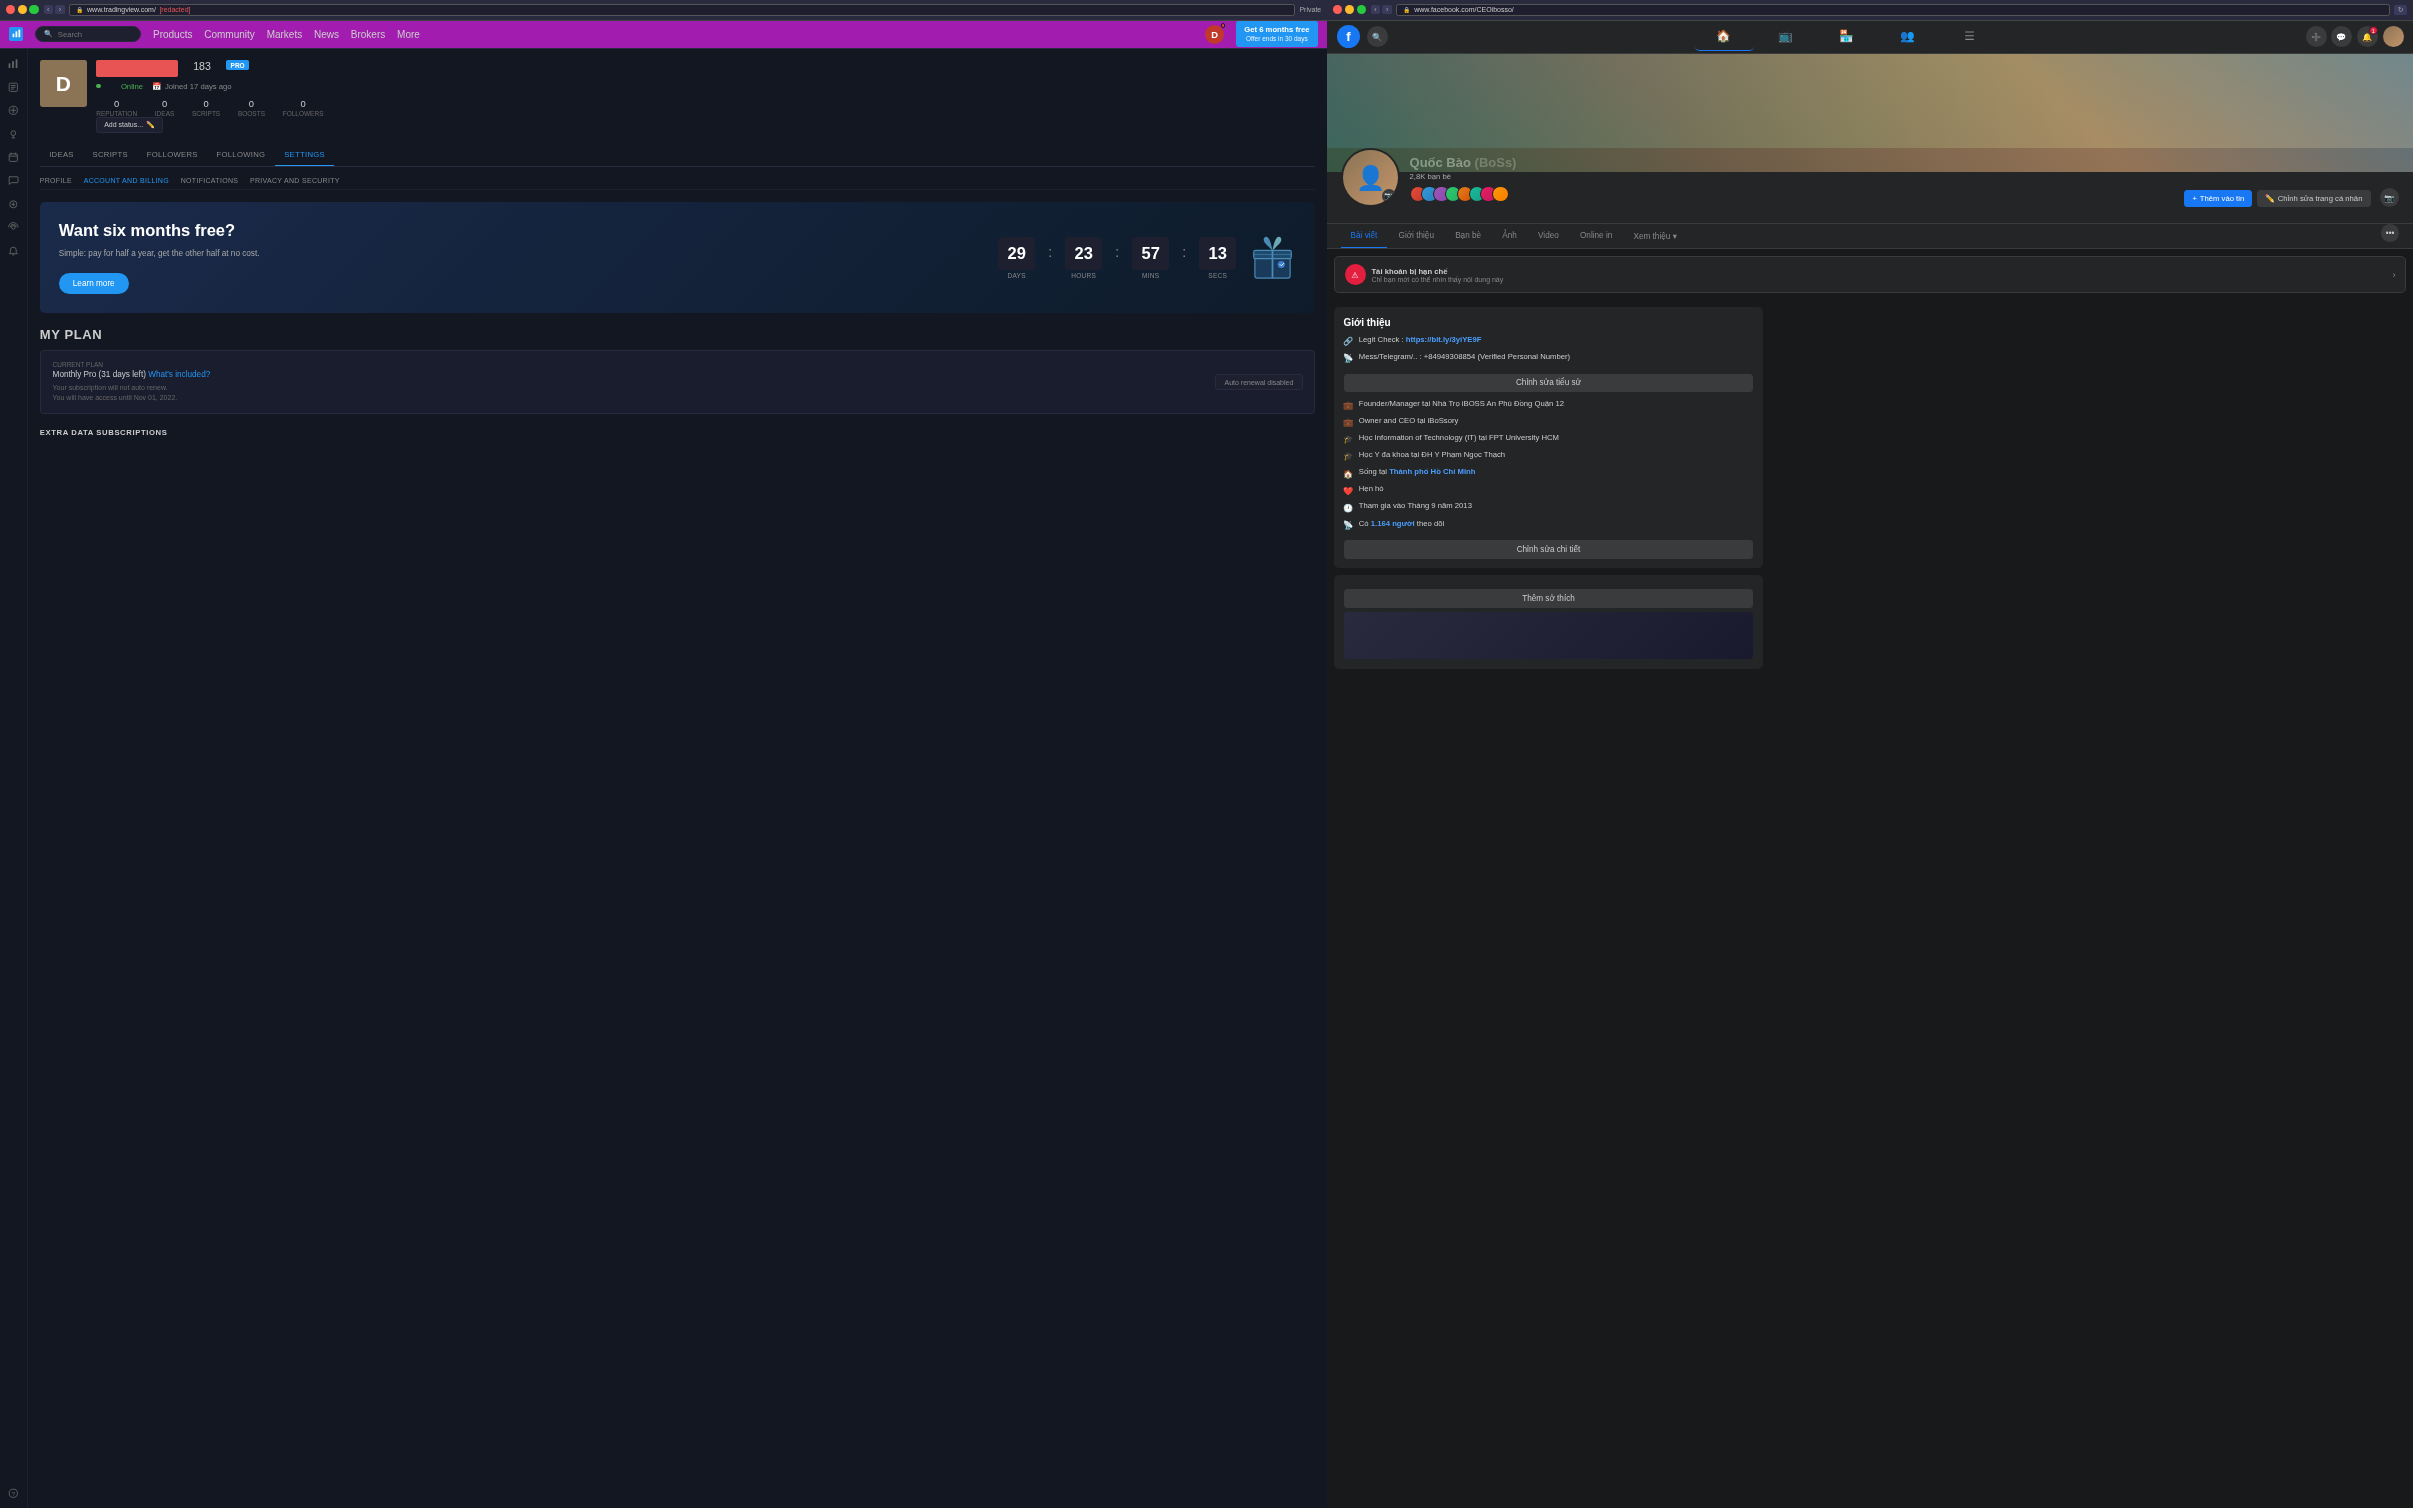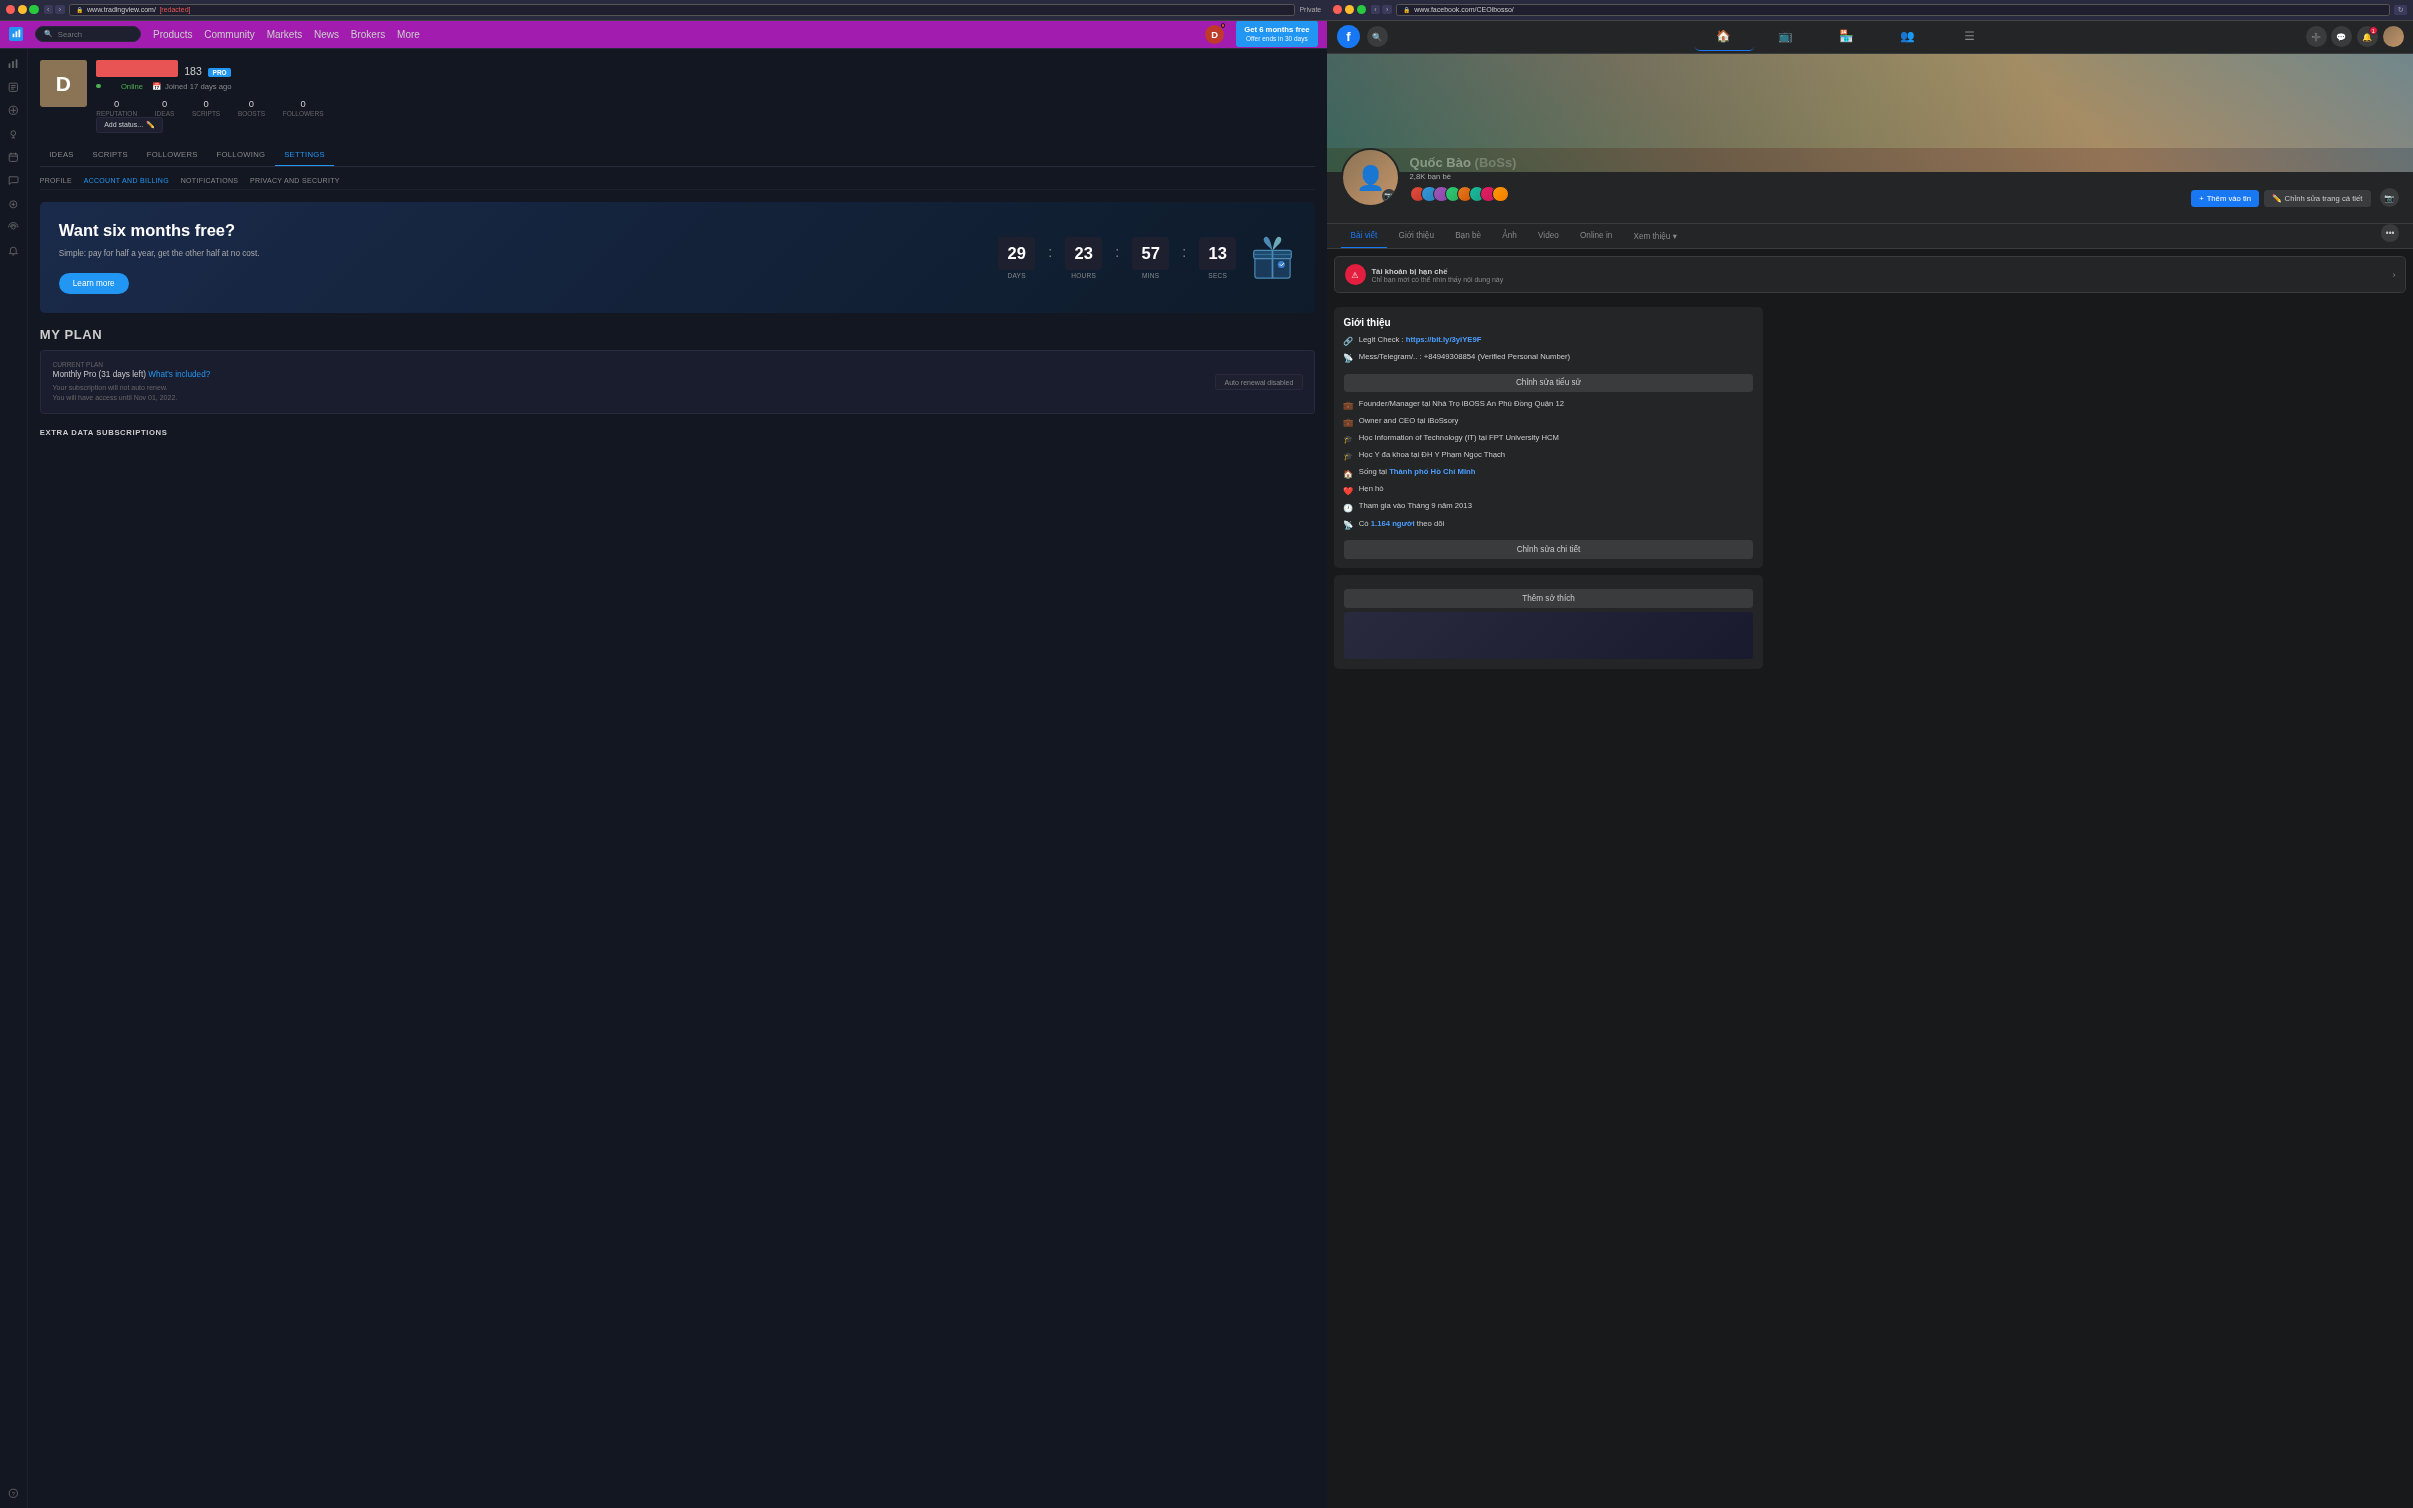--- a/index.html
+++ b/index.html
@@ -224,22 +224,22 @@
       color: white;
       font-size: 21px;
       font-weight: bold;
       flex-shrink: 0;
     }
     .profile-info {
       flex: 1;
     }
     .profile-name-row {
       display: flex;
-      align-items: flex-end;
-      gap: 6px;
+      align-items: flex-start;
+      gap: 15px;
       margin-bottom: 4.7px;
     }
     .profile-name-redacted {
       background: #e85454;
       width: 82px;
       height: 16.5px;
       border-radius: 1.8px;
     }
     .profile-number { color: #ccc; font-size: 10.6px; font-weight: 500; }
     .pro-badge {
@@ -1126,21 +1126,21 @@
               <div class="fb-friend-avatar" style="background:linear-gradient(135deg,#ff9800,#f57c00);"></div>
             </div>
           </div>
           <div style="display:flex;gap:4.7px;align-items:center;margin-left:auto;margin-top:23.6px;">
             <button class="fb-btn-primary">
               <span>+</span>
               <span>Thêm vào tin</span>
             </button>
             <button class="fb-btn-secondary">
               <span>✏️</span>
-              <span>Chỉnh sửa trang cá tiết</span>
+              <span>Chỉnh sửa trang cá nhân</span>
             </button>
           </div>
           <div class="camera-btn">📷</div>
         </div>
       </div>
     </div>
 
     <div class="fb-profile-tabs">
       <div class="fb-profile-tab active">Bài viết</div>
       <div class="fb-profile-tab">Giới thiệu</div>

